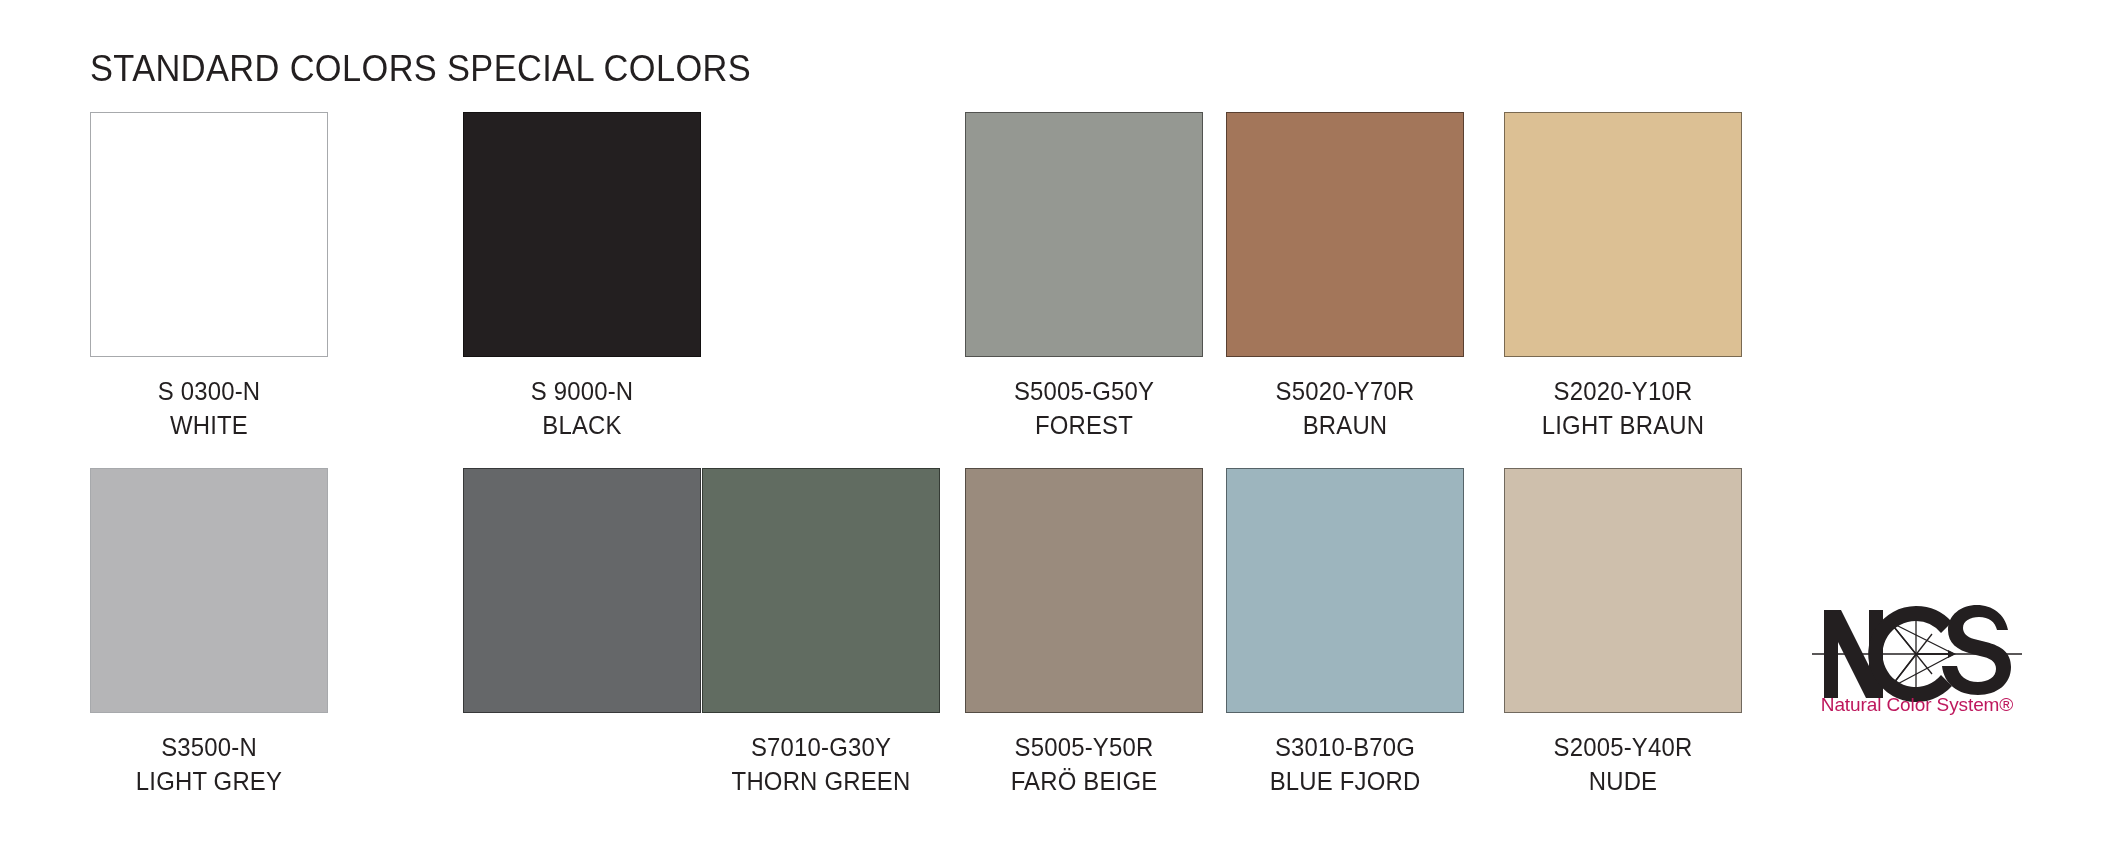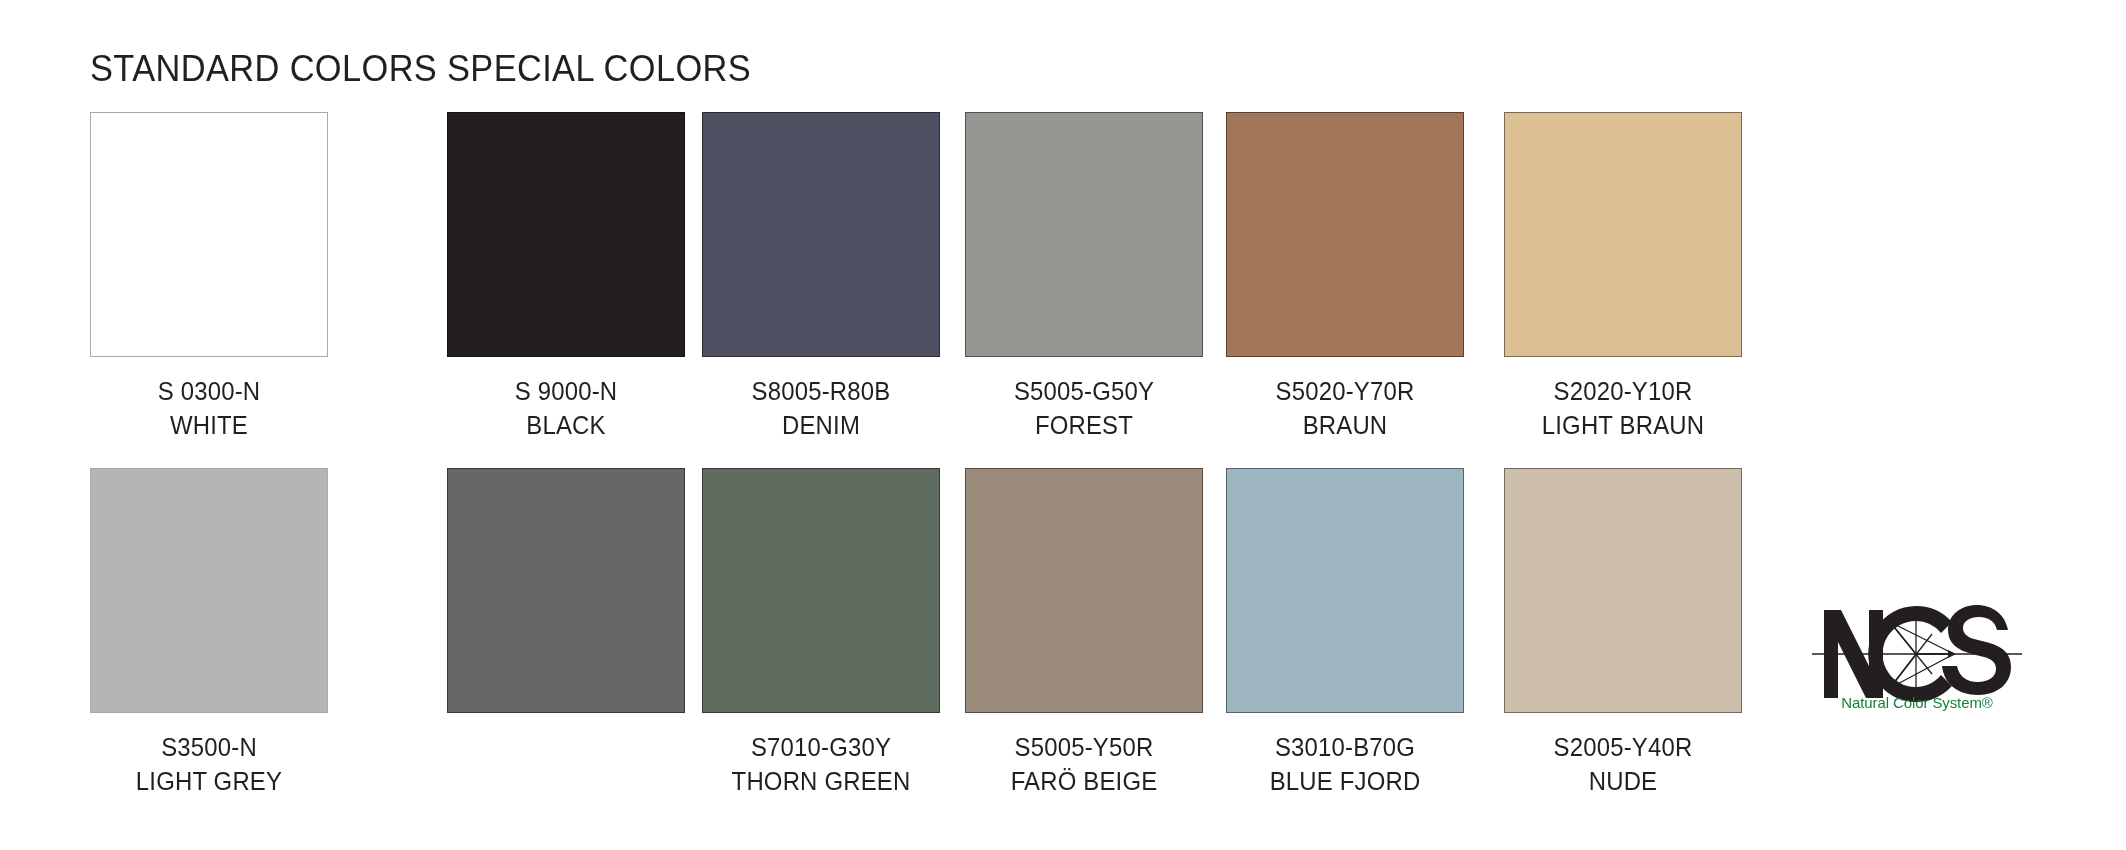--- a/index.html
+++ b/index.html
@@ -55,21 +55,21 @@
   .row.row-2 { top: 468px; }
 
   .cell {
     position: absolute;
     top: 0;
     width: 246px;
   }
 
   
   .col-0 { left: 90px; }
-  .col-1 { left: 447px; }
+  .col-1 { left: 463px; }
   .col-2 { left: 702px; }
   .col-3 { left: 965px; }
   .col-4 { left: 1226px; }
   .col-5 { left: 1504px; }
 
   .swatch {
     width: 238px;
     height: 245px;
     box-sizing: border-box;
     display: block;
@@ -109,23 +109,23 @@
     width: 210px;
     height: 116px;
   }
   .ncs-logo svg { display: block; width: 100%; height: 100%; }
   .ncs-tagline {
     position: absolute;
     left: 1812px;
     top: 694px;
     width: 210px;
     text-align: center;
-    font-size: 15px;
+    font-size: 19px;
     letter-spacing: -0.1px;
-    color: #15803d;
+    color: #be185d;
     white-space: nowrap;
   }
 </style>
 </head>
 <body>
 
 <div class="sheet">
 
   <div class="headers">
     <div class="section-header standard">STANDARD COLORS</div>
@@ -143,27 +143,20 @@
     </div>
 
     <div class="cell col-1">
       <div class="swatch hairline" style="background-color: rgb(35, 31, 32);"></div>
       <div class="caption">
         <span class="code">S 9000-N</span>
         <span class="name">BLACK</span>
       </div>
     </div>
 
-    <div class="cell col-2">
-      <div class="swatch hairline" style="background-color: rgb(76, 80, 96);"></div>
-      <div class="caption">
-        <span class="code">S8005-R80B</span>
-        <span class="name">DENIM</span>
-      </div>
-    </div>
 
     <div class="cell col-3">
       <div class="swatch hairline" style="background-color: rgb(149, 152, 146);"></div>
       <div class="caption">
         <span class="code">S5005-G50Y</span>
         <span class="name">FOREST</span>
       </div>
     </div>
 
     <div class="cell col-4">

